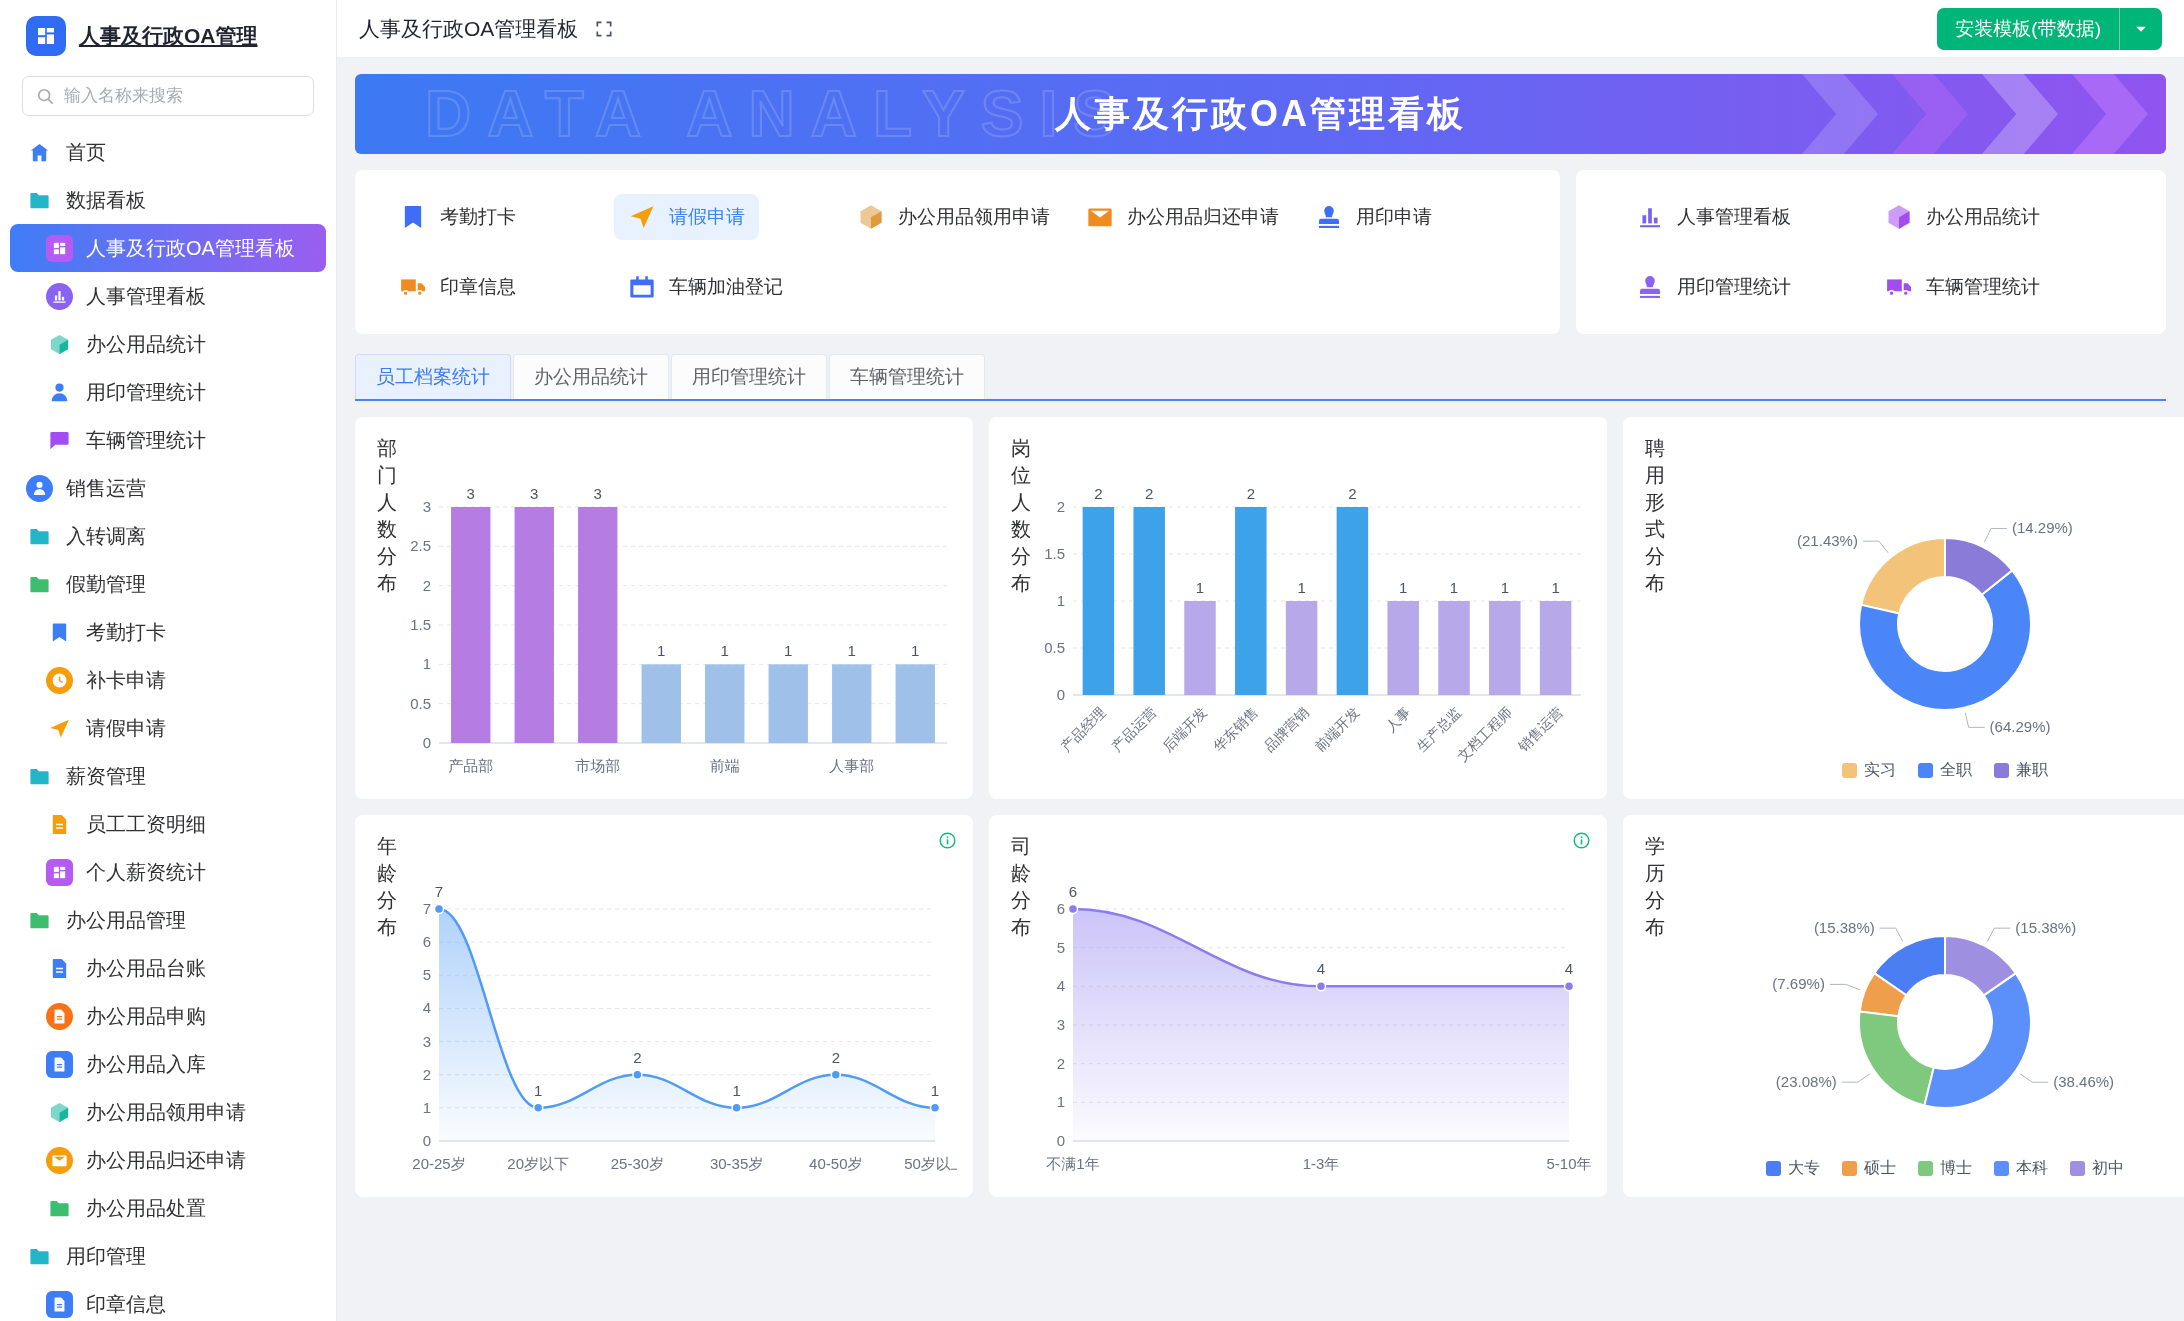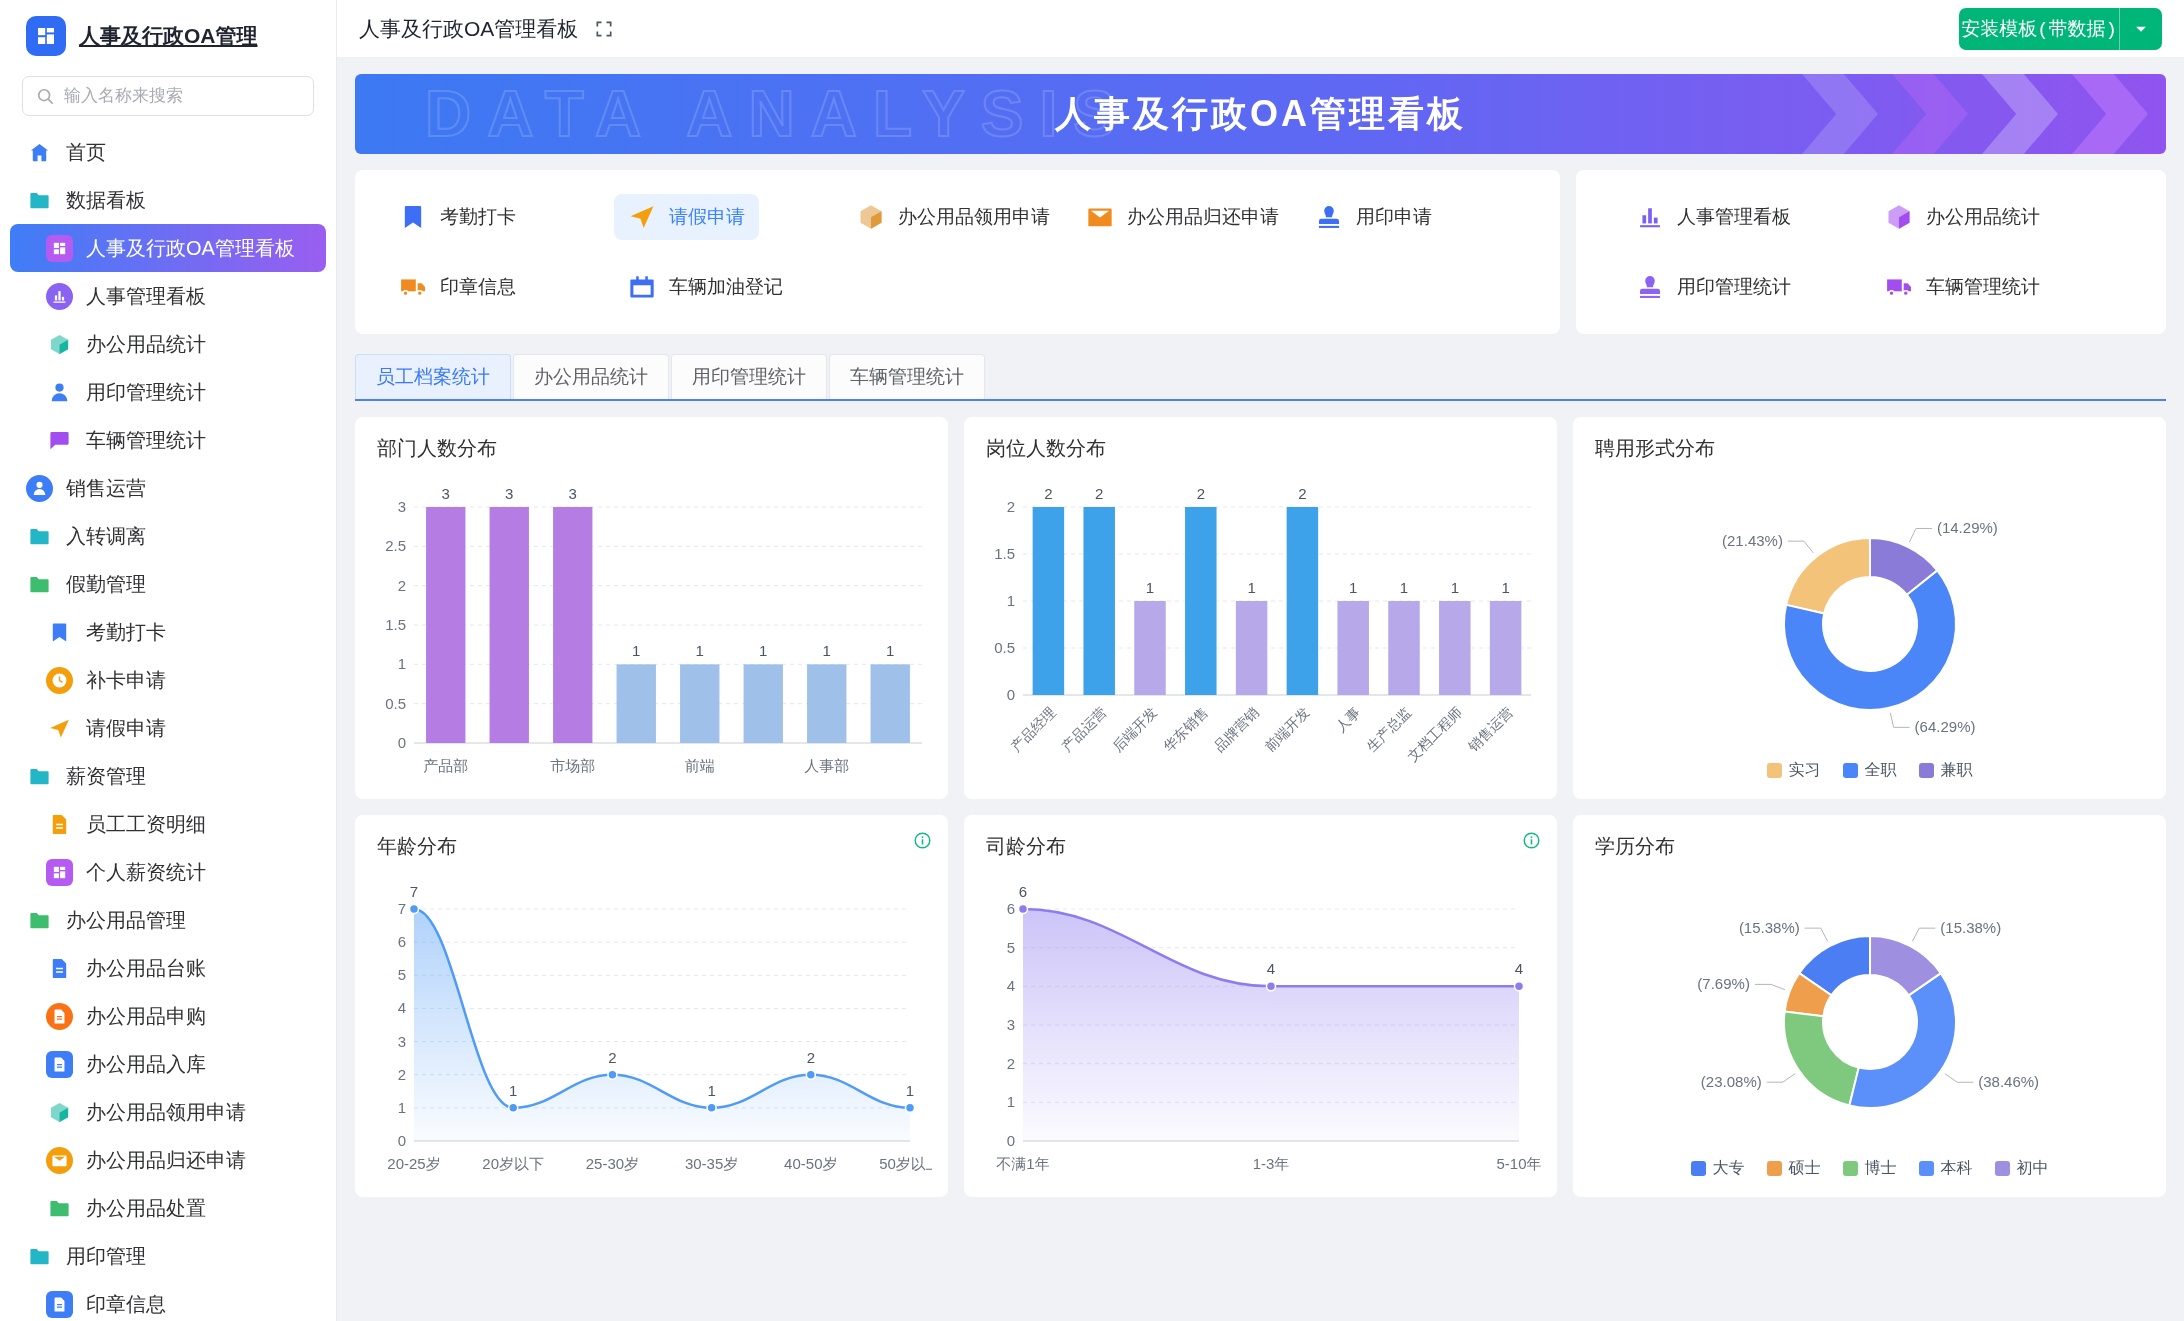--- a/index.html
+++ b/index.html
@@ -20,21 +20,21 @@
   .menu-item.selected { background:linear-gradient(90deg,#3f7df6 0%,#9a5ef0 100%); color:#fff; }
   .mi-icon { width:27px; height:27px; display:flex; align-items:center; justify-content:center; flex:none; }
   .mi-label { overflow:hidden; text-overflow:ellipsis; }
 
   
   .main { position:absolute; left:337px; top:0; right:0; bottom:0; }
   .topbar { height:58px; background:#fff; display:flex; align-items:center; padding:0 22px; border-bottom:1px solid #f0f0f0; }
   .topbar-title { font-size:21px; color:#1f2430; }
   .fs-icon { margin-left:16px; color:#4b5563; display:flex; cursor:pointer; }
   .install-btn { margin-left:auto; background:#00b578; color:#fff; border-radius:7px; height:42px; display:flex; align-items:stretch; font-size:19px; cursor:pointer; overflow:hidden; }
-  .install-label { display:flex; align-items:center; padding:0 2px;font-family:Liberation Mono, monospace; }
+  .install-label { display:flex; align-items:center; padding:0 18px; }
   .install-caret { display:flex; align-items:center; padding:0 12px; border-left:1px solid rgba(255,255,255,.4); }
 
   .content { padding:16px 18px; }
 
   
   .banner { height:80px; border-radius:6px; background:linear-gradient(90deg,#3c79f2 0%,#5f68f3 55%,#9054ef 100%); position:relative; overflow:hidden; display:flex; align-items:center; justify-content:center; }
   .banner-title { color:#fff; font-size:36px; font-weight:bold; letter-spacing:3px; z-index:2; }
   .banner-watermark { position:absolute; left:70px; top:50%; transform:translateY(-50%); font-size:64px; font-weight:800; letter-spacing:16px; color:transparent; -webkit-text-stroke:2px rgba(255,255,255,.16); white-space:nowrap; z-index:1; }
   .chevrons { position:absolute; top:0; bottom:0; right:0; width:420px; z-index:1; }
   .chev { position:absolute; top:0; bottom:0; width:76px; clip-path:polygon(0 0,55% 0,100% 50%,55% 100%,0 100%,45% 50%); }
@@ -54,21 +54,21 @@
   .stat-grid { display:grid; grid-template-columns:1fr 1fr; row-gap:24px; align-items:center; }
   .qi-icon { display:flex; flex:none; }
 
   
   .tabs { display:flex; margin-top:20px; border-bottom:2px solid #4c80f4; }
   .tab { padding:9px 20px; font-size:19px; color:#606266; background:#fcfcfd; border:1px solid #e4e7ed; border-bottom:none; border-radius:4px 4px 0 0; margin-right:2px; cursor:pointer; white-space:nowrap; }
   .tab.active { background:#e8f1fd; color:#3a7af5; border-color:#c9defc; }
 
   
   .charts-grid { display:grid; grid-template-columns:repeat(3,1fr); gap:16px; margin-top:16px; }
-  .chart-card { padding:18px 16px 12px; height:382px; display:flex; flex-direction:column; position:relative; background:#fff; border-radius:8px; }
+  .chart-card { padding:18px 16px 12px; height:382px; display:flex; flex-direction:row; position:relative; background:#fff; border-radius:8px; }
   .chart-title { font-size:20px; color:#303133; padding-left:6px; }
   .chart-info { position:absolute; right:16px; top:16px; color:#10b981; display:flex; cursor:pointer; }
   .chart-body { flex:1; display:flex; flex-direction:column; align-items:center; justify-content:flex-end; }
   .legend { display:flex; justify-content:center; gap:22px; font-size:16px; color:#4b5563; padding-bottom:6px; }
   .legend-item { display:flex; align-items:center; gap:7px; }
   .legend-swatch { width:15px; height:15px; border-radius:3px; flex:none; }
 </style>
 </head>
 <body>
 

